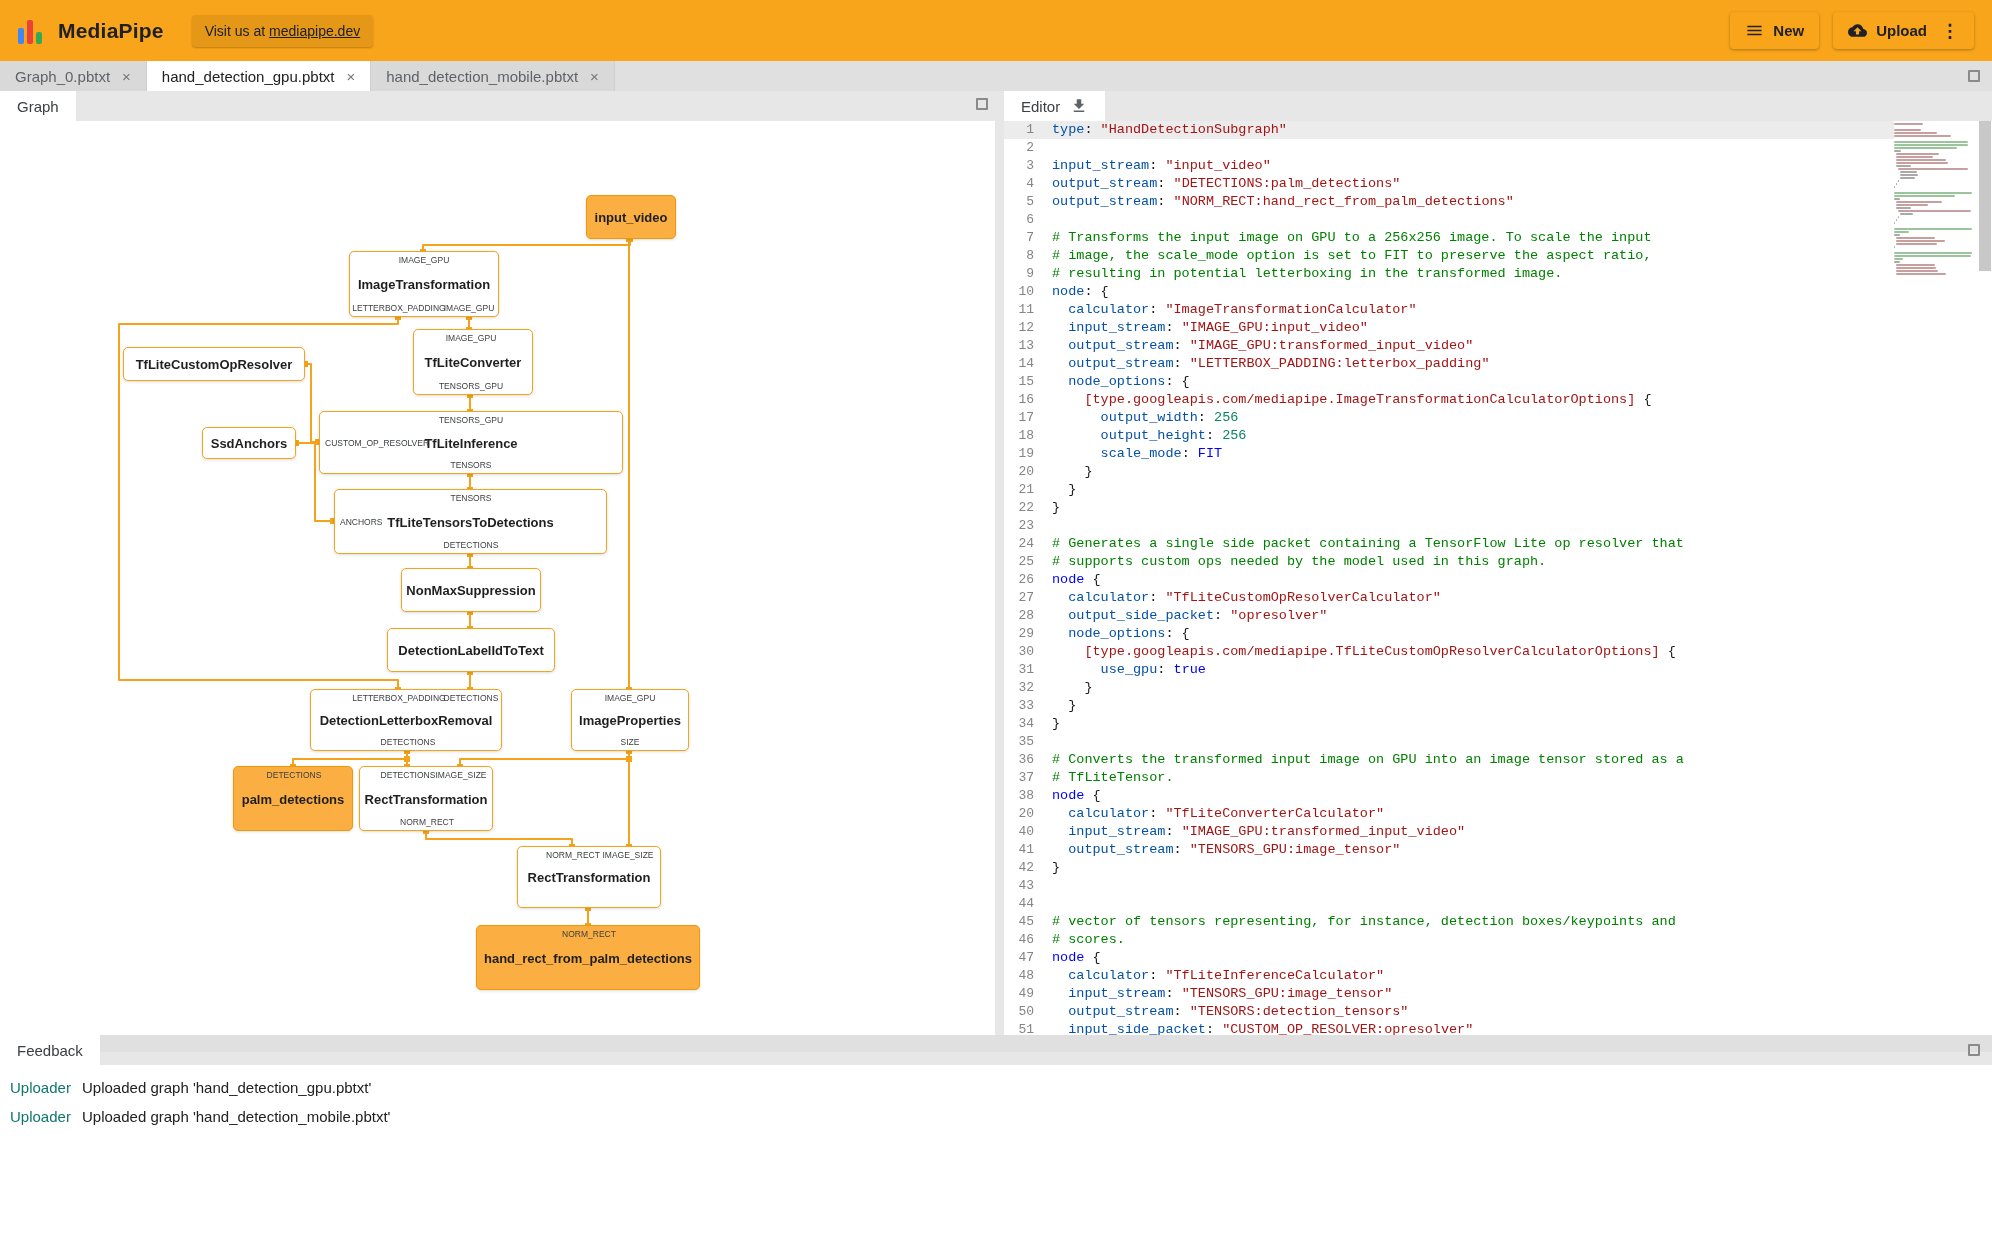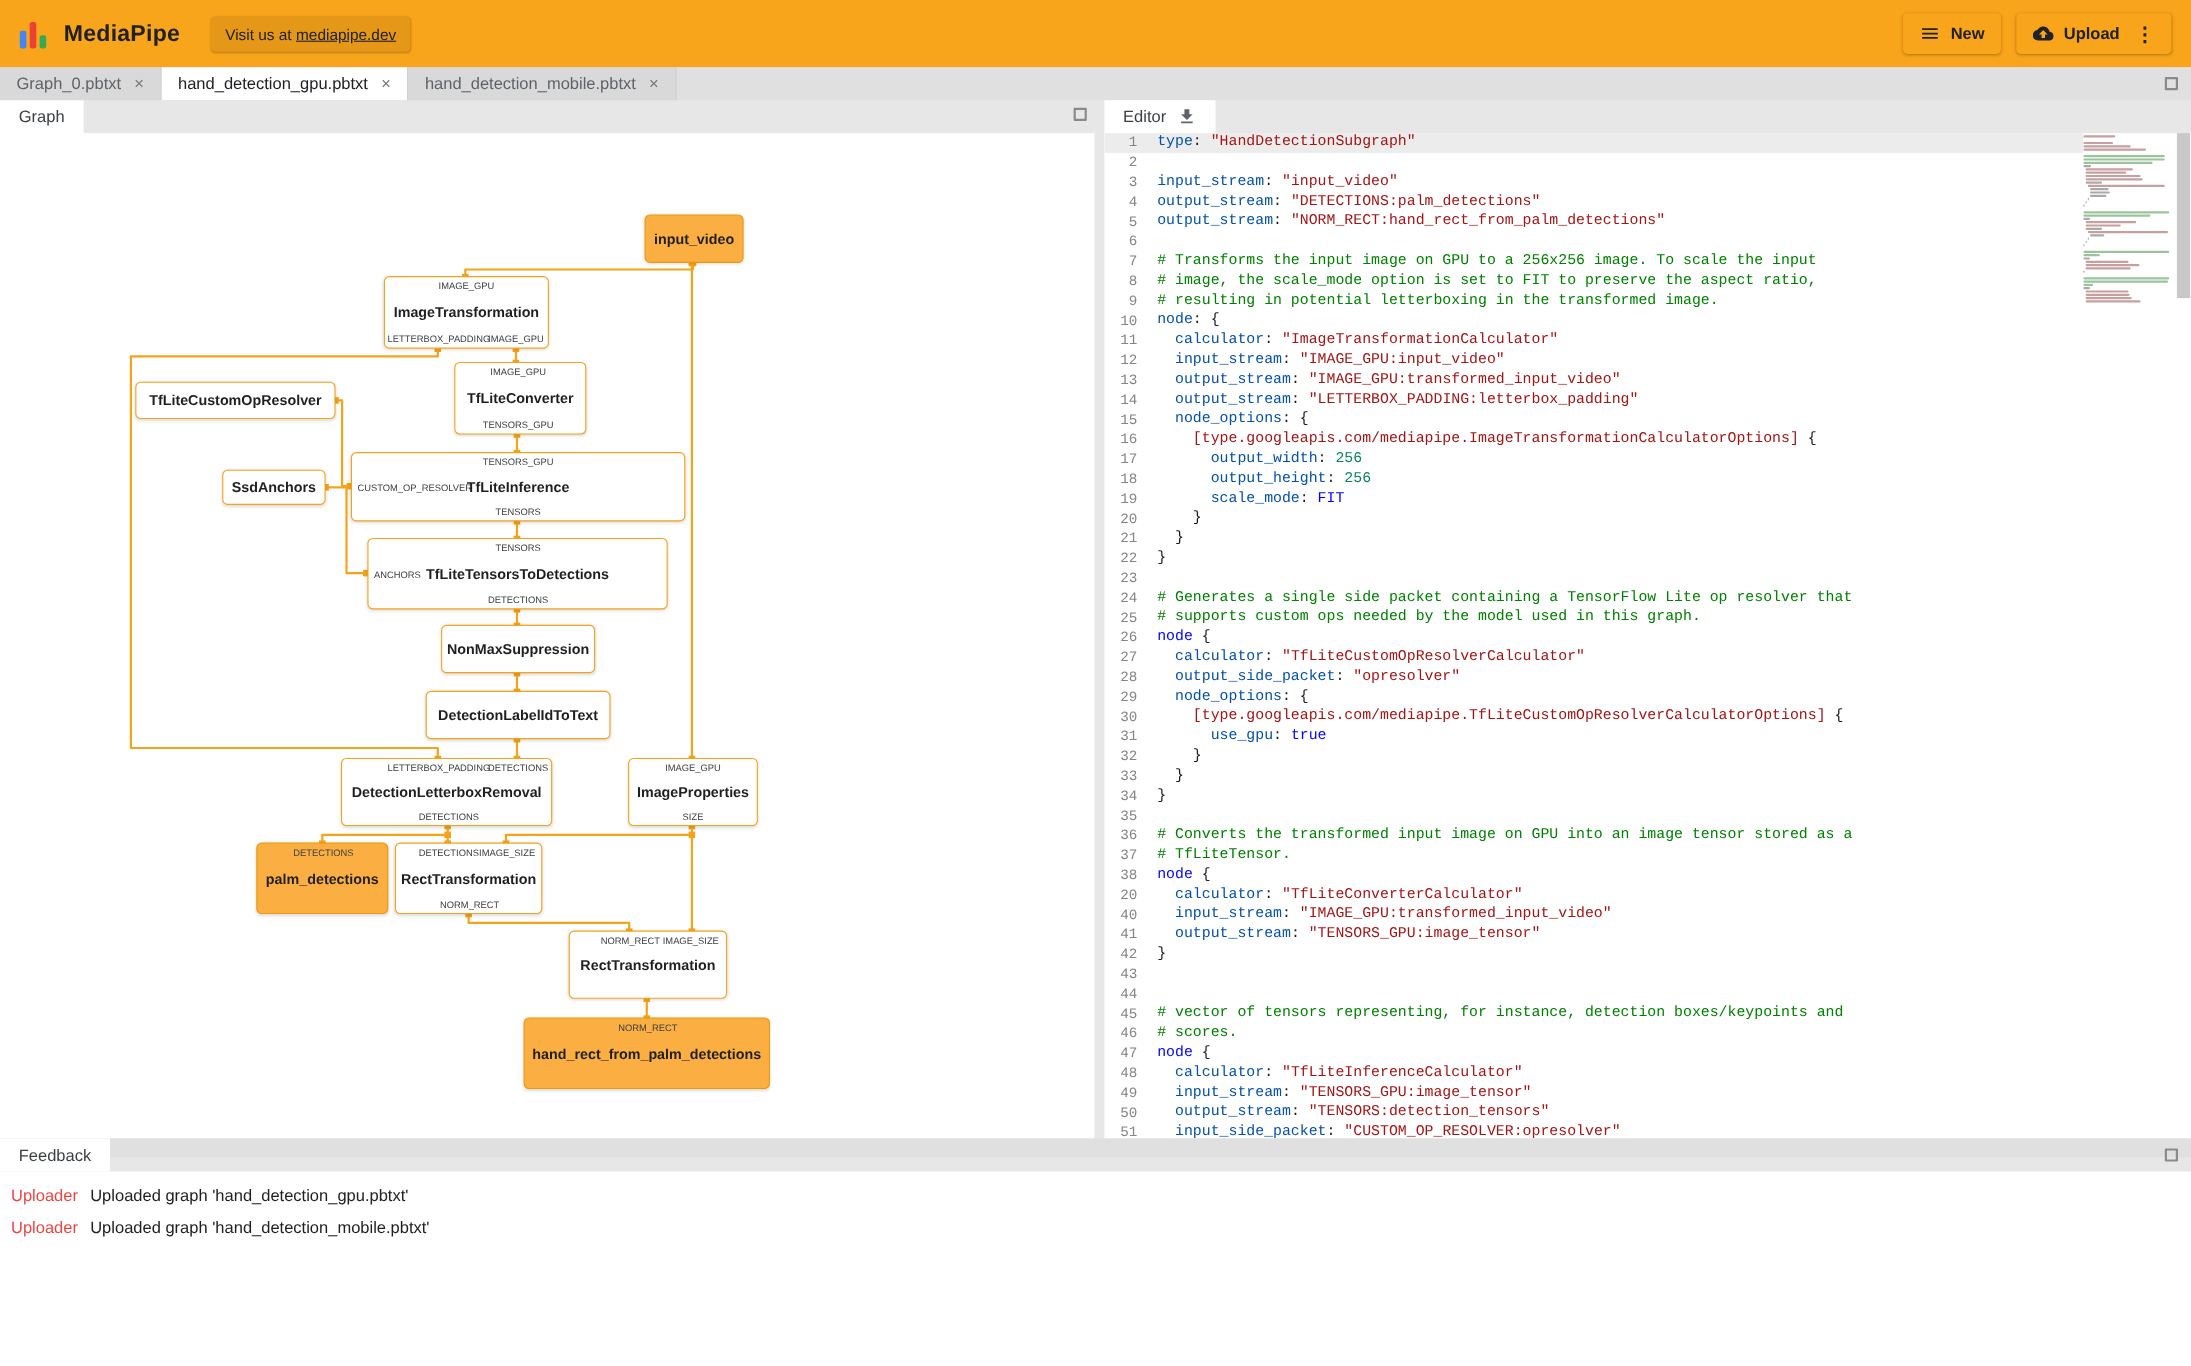--- a/index.html
+++ b/index.html
@@ -89,21 +89,21 @@
     background:rgba(110,110,110,.38); cursor:pointer; }
 
   
   .feedback-strip { position:absolute; left:0; top:1035px; width:1992px; height:17px;
     background:#e0e0e0; }
   .feedback-tab { left:0; }
   .feedback-expand { position:absolute; right:12px; top:9px; }
   .feedback-content { position:absolute; left:0; top:1065px; width:1992px; height:177px;
     background:#fff; padding-top:8px; }
   .fb-row { height:29px; display:flex; align-items:center; }
-  .fb-src { flex:none; width:62px; margin-left:10px; font-size:15px; color:#ef4444; }
+  .fb-src { flex:none; width:62px; margin-left:10px; font-size:15px; color:#0f766e; }
   .fb-msg { margin-left:10px; font-size:15px; color:#202124; }
 </style>
 </head>
 <body>
 
 <div class="app">
 
   <header class="header">
     <div class="logo">
         <i class="b1"></i>

